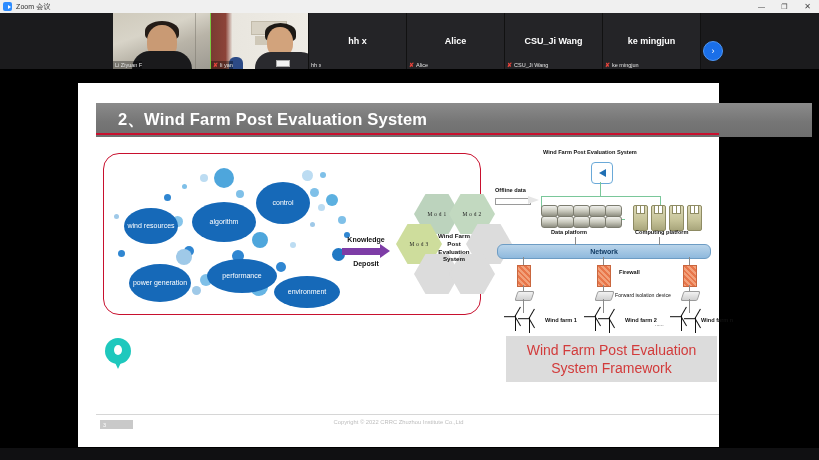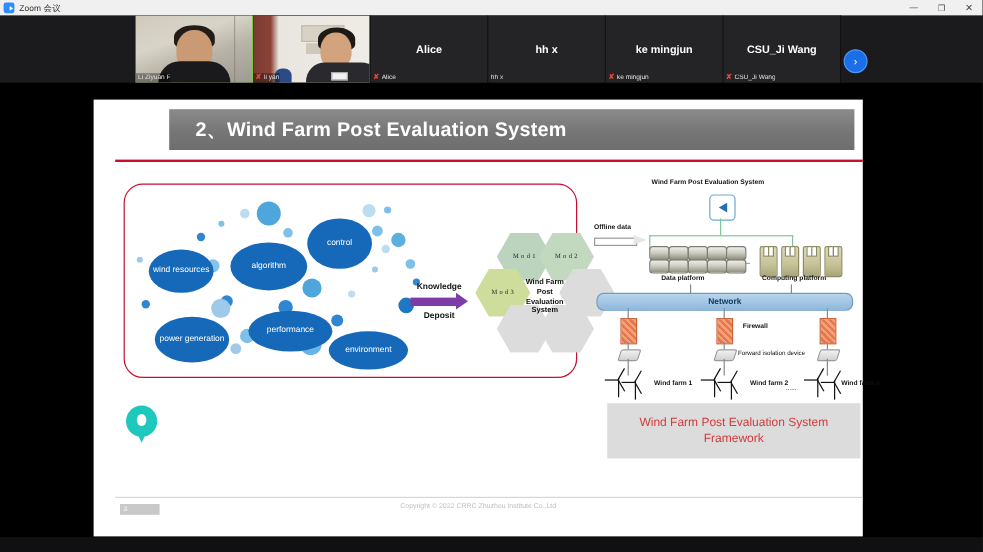--- a/index.html
+++ b/index.html
@@ -58,22 +58,22 @@
   .cam2 .white{position:absolute;right:18px;bottom:2px;width:12px;height:5px;background:#f2f2f2;border:1px solid #aaa;}
 
   .nextarrow{position:absolute;left:703px;top:28px;width:18px;height:18px;border-radius:50%;
         background:#1a6fe8;border:1.5px solid #4f97f5;display:flex;align-items:center;
         justify-content:center;color:#fff;font-size:9px;}
 
   
   .stage{position:absolute;left:0;top:69px;width:819px;height:379px;background:#000;}
   .slide{position:absolute;left:78px;top:14px;width:641px;height:364px;background:#fff;}
 
-  .hdr{position:absolute;left:18px;top:8px;width:571px;height:34px;
-       background:linear-gradient(180deg,#8b8b8b 0%,#767676 55%,#6e6e6e 100%);margin-left:45px;}
+  .hdr{position:absolute;left:18px;top:20px;width:716px;height:34px;
+       background:linear-gradient(180deg,#8b8b8b 0%,#767676 55%,#6e6e6e 100%);}
   .hdr-title{position:absolute;left:22px;top:50%;transform:translateY(-50%);color:#fff;
        font-size:16.5px;font-weight:bold;white-space:nowrap;letter-spacing:.2px;}
   .hdr-rule{position:absolute;left:18px;top:50px;width:623px;height:2px;background:#c8102e;}
   .logo{position:absolute;right:2px;top:2px;width:96px;height:30px;background:#fff;
        display:flex;align-items:center;justify-content:center;gap:4px;}
   .logo .mark{width:17px;height:17px;position:relative;}
   .logo .mark .sq{position:absolute;inset:0;border:2px solid #c8102e;border-radius:1px;}
   .logo .mark .bar1{position:absolute;left:2px;top:6px;width:11px;height:2px;background:#c8102e;}
   .logo .mark .bar2{position:absolute;left:2px;top:10px;width:11px;height:2px;background:#c8102e;}
   .logo .mark .v{position:absolute;left:6px;top:2px;width:2px;height:11px;background:#c8102e;}
@@ -138,21 +138,21 @@
   .pin{position:absolute;left:27px;top:255px;width:26px;height:32px;}
   .pin .p{position:absolute;left:0;top:0;width:26px;height:26px;border-radius:50% 50% 50% 50%;
        background:#1ec8bd;}
   .pin .tip{position:absolute;left:7px;top:18px;width:0;height:0;border-left:6px solid transparent;
        border-right:6px solid transparent;border-top:13px solid #1ec8bd;}
   .pin .hole{position:absolute;left:9px;top:7px;width:8px;height:10px;border-radius:50%;background:#fff;}
   .btext{position:absolute;left:70px;top:250px;width:345px;font-size:12.6px;color:#1d1d1d;
        line-height:1.5;}
   .cap{position:absolute;left:428px;top:253px;width:211px;height:46px;background:#dcdcdc;
        display:flex;align-items:center;justify-content:center;text-align:center;
-       color:#d23b3b;font-size:10px;line-height:1.3;padding:0 6px;box-sizing:border-box;}
+       color:#d23b3b;font-size:14px;line-height:1.3;padding:0 6px;box-sizing:border-box;}
 
   .ftrule{position:absolute;left:18px;top:331px;width:623px;height:1px;background:#d6d6d6;}
   .pageno{position:absolute;left:22px;top:337px;width:33px;height:9px;background:#c9c9c9;
        display:flex;align-items:center;padding-left:3px;box-sizing:border-box;
        font-size:5.5px;color:#fff;}
   .copy{position:absolute;left:0;top:336px;width:641px;text-align:center;font-size:5.8px;color:#bdbdbd;}
 
   .taskbar{position:absolute;left:0;bottom:0;width:819px;height:12px;background:#101012;}
 </style>
 </head>
@@ -195,47 +195,47 @@
           <div class="body"></div>
             <div class="white"></div>
         </div>
         <div class="namebar">
           <span class="mic">✘</span>
           <span class="nm">li yan</span>
         </div>
       </div>
 
       <div class="tile">
+        <div class="bigname">hh x</div>
+        <div class="namebar">
+          <span class="nm">hh x</span>
+        </div>
+      </div>
+
+      <div class="tile">
         <div class="bigname">Alice</div>
         <div class="namebar">
           <span class="mic">✘</span>
           <span class="nm">Alice</span>
         </div>
       </div>
 
       <div class="tile">
-        <div class="bigname">hh x</div>
-        <div class="namebar">
-          <span class="nm">hh x</span>
+        <div class="bigname">CSU_Ji Wang</div>
+        <div class="namebar">
+          <span class="mic">✘</span>
+          <span class="nm">CSU_Ji Wang</span>
         </div>
       </div>
 
       <div class="tile">
         <div class="bigname">ke mingjun</div>
         <div class="namebar">
           <span class="mic">✘</span>
           <span class="nm">ke mingjun</span>
-        </div>
-      </div>
-
-      <div class="tile">
-        <div class="bigname">CSU_Ji Wang</div>
-        <div class="namebar">
-          <span class="mic">✘</span>
-          <span class="nm">CSU_Ji Wang</span>
         </div>
       </div>
 
     </div>
     <div class="nextarrow">›</div>
   </div>
 
   <div class="stage">
     <div class="slide">
 

